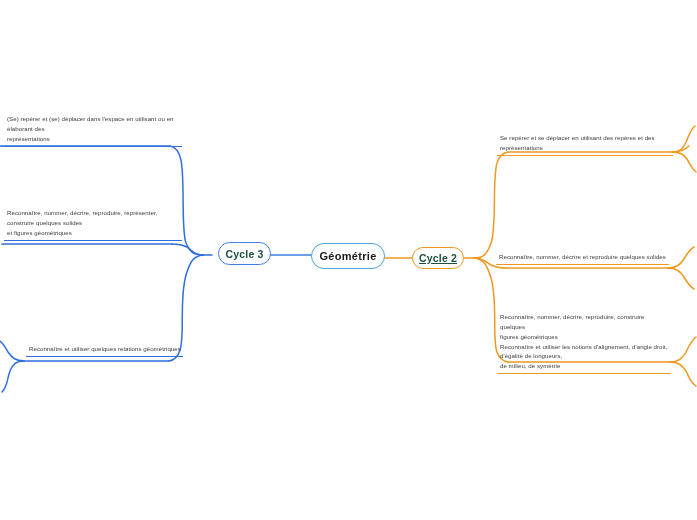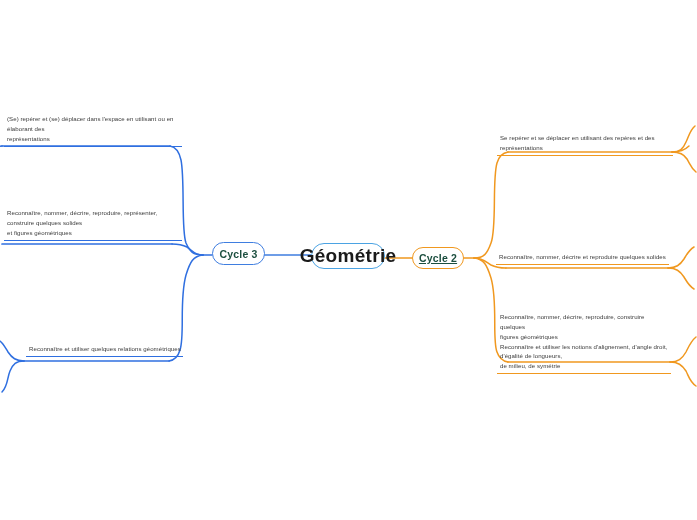--- a/index.html
+++ b/index.html
@@ -26,21 +26,21 @@
     color:#1c4f3f;
     font-size:10.5px;
     font-weight:bold;
     letter-spacing:.2px;
   }
   .node-cycle.orange{border-color:#f0981f;color:#1c4f3f;}
   .node-root{
     border:1.6px solid #4ba3e3;
     border-radius:16px;
     color:#1a1a1a;
-    font-size:19px;
+    font-size:11px;
     font-weight:bold;
     letter-spacing:.3px;
   }
 
   .leaf{
     position:absolute;
     box-sizing:border-box;
     font-size:6.1px;
     line-height:1.62;
     color:#3b3b3b;
@@ -97,21 +97,21 @@
         <path d="M670,362 C678,362 682,359 686,352 C689,346 691,341 696,337"></path>
         <path d="M670,362 C678,362 682,365 686,371 C689,377 690,382 696,386"></path>
       </g>
     </g>
   </svg>
 
   <div class="node node-root" style="left:311px;top:243px;width:74px;height:26px;">
     <span>Géométrie</span>
   </div>
 
-  <div class="node node-cycle" style="left:212px;top:242px;width:53px;height:23px;">
+  <div class="node node-cycle" style="left:218px;top:242px;width:53px;height:23px;">
     <span>Cycle 3</span>
   </div>
 
   <div class="node node-cycle orange" style="left:412px;top:247px;width:52px;height:22px;text-decoration:underline;">
     <span>Cycle 2</span>
   </div>
 
   <div class="leaf blue" style="left:4px;top:114px;width:178px;">
     <span>(Se) repérer et (se) déplacer dans l'espace en utilisant ou en</span>
     <span>élaborant des</span>

